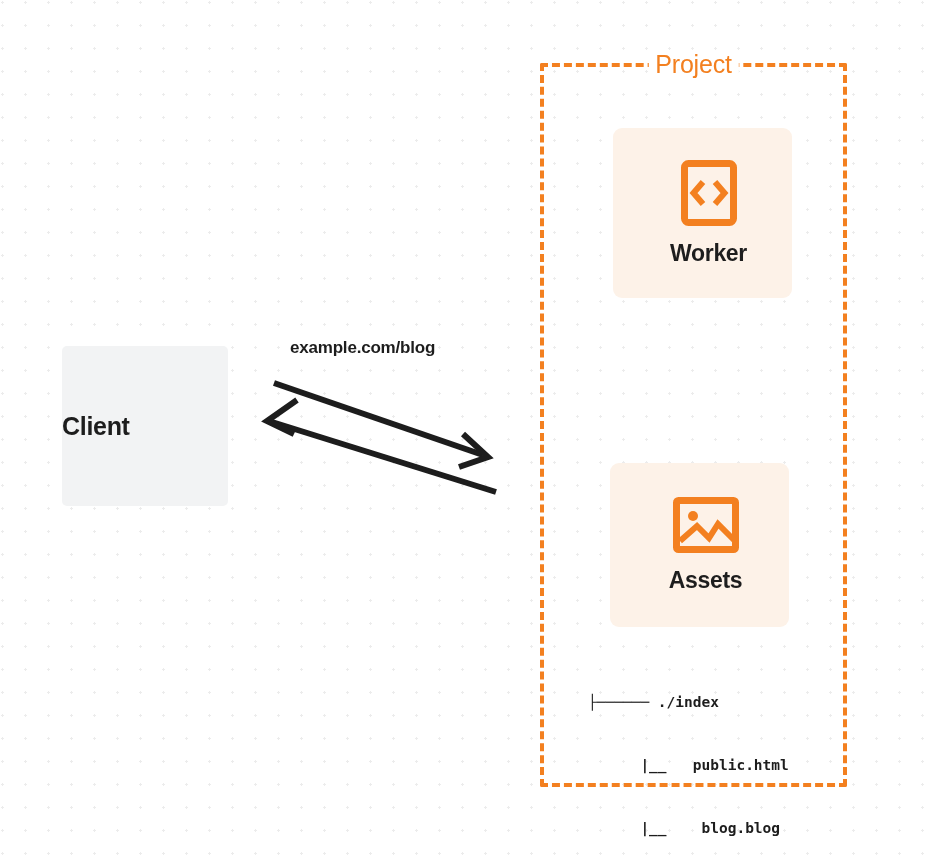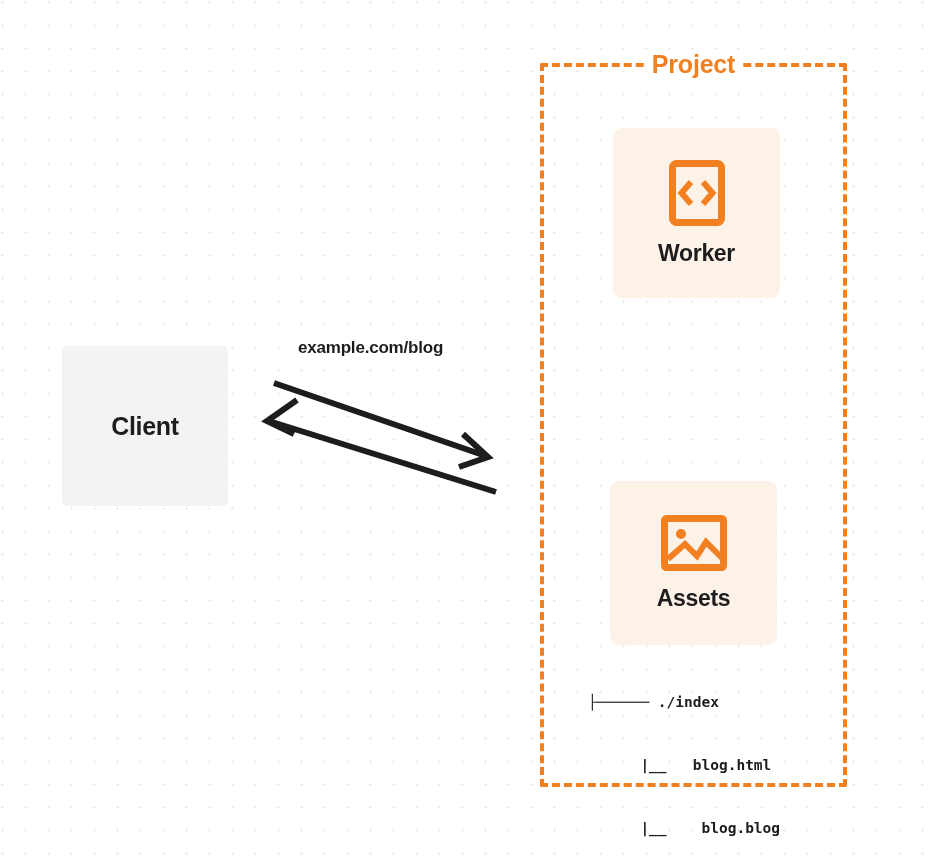--- a/index.html
+++ b/index.html
@@ -28,21 +28,21 @@
   .client-box {
     position: absolute;
     left: 62px;
     top: 346px;
     width: 166px;
     height: 160px;
     background-color: #f2f3f4;
     border-radius: 5px;
     display: flex;
     align-items: center;
-    justify-content: center;
+    justify-content: flex-start;
   }
   .client-label {
     font-size: 25px;
     font-weight: bold;
     color: #1d1d1d;
     letter-spacing: -0.3px;
   }
 
   
   .project-box {
@@ -56,45 +56,46 @@
     border-radius: 2px;
   }
   .project-title {
     position: absolute;
     left: 50%;
     top: -17px;
     transform: translateX(-50%);
     background-color: #ffffff;
     padding: 0 7px;
     font-size: 25px;
-    font-weight: bold;
+    font-weight: normal;
     color: #f38020;
     letter-spacing: -0.2px;
     white-space: nowrap;
   }
 
   
   .card {
     position: absolute;
     background-color: #fdf2e8;
     border-radius: 9px;
     display: flex;
     flex-direction: column;
     align-items: center;
     justify-content: center;
+    padding-left: 12px;
   }
   .card-worker {
     left: 613px;
     top: 128px;
     width: 167px;
     height: 170px;
   }
   .card-assets {
     left: 610px;
-    top: 481px;
+    top: 463px;
     width: 167px;
     height: 164px;
   }
   .card-icon {
     margin-bottom: 14px;
     line-height: 0;
   }
   .card-label {
     font-size: 23px;
     font-weight: bold;
@@ -121,21 +122,21 @@
     left: 0;
     top: 0;
     width: 938px;
     height: 860px;
     pointer-events: none;
   }
 
   
   .request-label {
     position: absolute;
-    left: 298px;
+    left: 290px;
     top: 338px;
     font-size: 17px;
     font-weight: bold;
     color: #1d1d1d;
     letter-spacing: -0.2px;
     white-space: nowrap;
   }
 </style>
 </head>
 <body>
@@ -182,18 +183,18 @@
         <rect x="3.5" y="3.5" width="59" height="49" rx="2" ry="2" fill="none" stroke="#f38020" stroke-width="7"></rect>
         <circle cx="20" cy="19" r="5" fill="#f38020"></circle>
         <polyline points="7,44 24,29 36,41 45,27 62,44" fill="none" stroke="#f38020" stroke-width="6" stroke-linecap="butt" stroke-linejoin="miter"></polyline>
       </svg>
     </div>
     <span class="card-label">Assets</span>
   </div>
 
   <div class="file-tree">
     <div>├────── ./index</div>
-    <div>      |__   blog.html</div>
+    <div>      |__   public.html</div>
     <div>      |__    blog.blog</div>
     
   </div>
 
 </div>
 
 </body></html>

